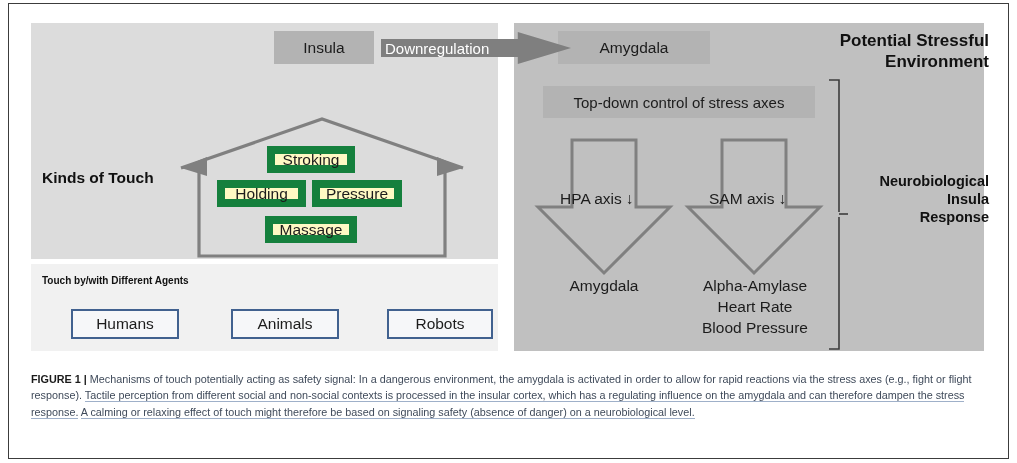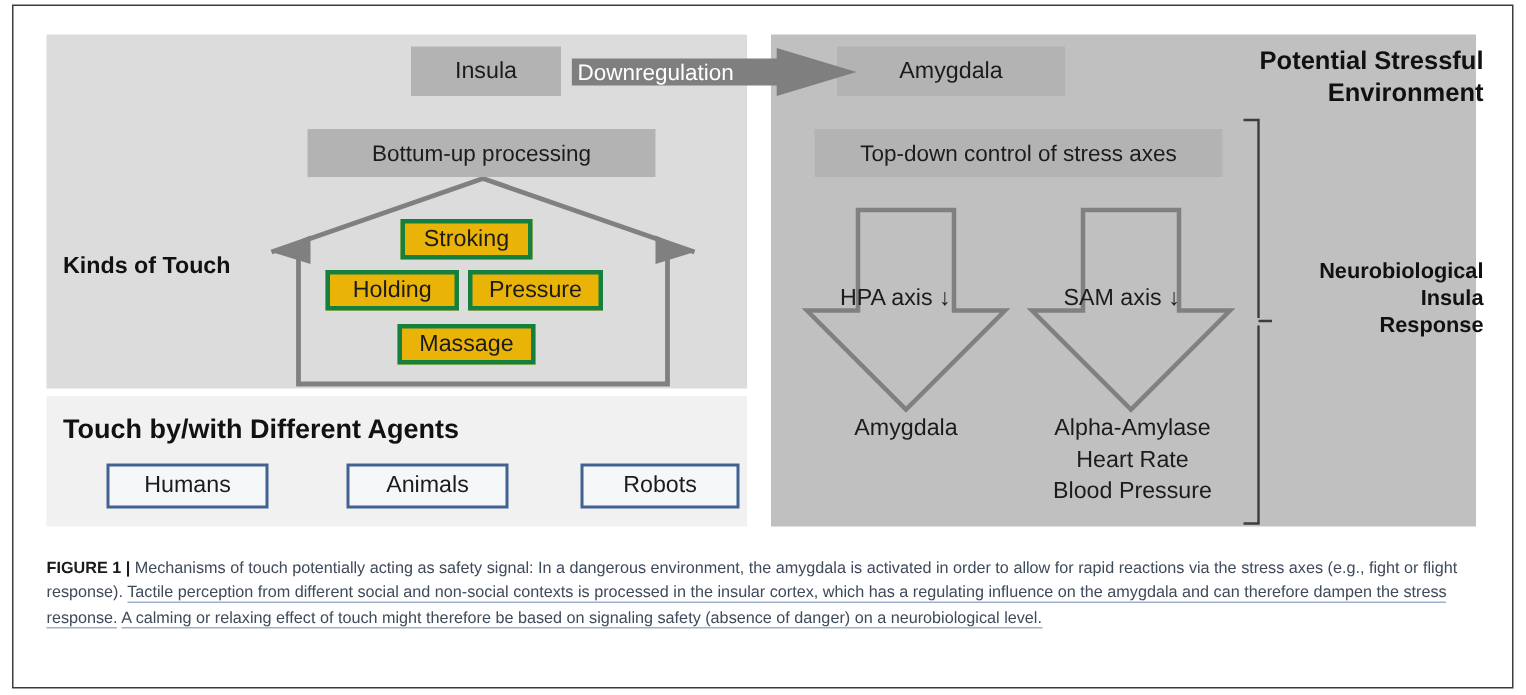--- a/index.html
+++ b/index.html
@@ -94,22 +94,22 @@
 
   
   #house-shape {
     position: absolute;
     left: 168px; top: 112px;
     width: 290px; height: 143px;
   }
 
   .touchbox {
     position: absolute;
-    background: #eab308;
-    border: 3px solid #15803d;
+    background: #fef9c3;
+    border: 8px solid #15803d;
     color: #1c1c1c;
     display: flex;
     align-items: center;
     justify-content: center;
     font-size: 15.5px;
     white-space: nowrap;
   }
   #box-stroking { left: 258px; top: 142px; width: 88px; height: 27px; }
   #box-holding  { line-height:1; left: 208px; top: 176px; width: 89px; height: 27px; }
   #box-pressure { left: 303px; top: 176px; width: 90px; height: 27px; }
@@ -117,21 +117,21 @@
 
   
   .bold-label {
     position: absolute;
     font-weight: bold;
     color: #111111;
     font-size: 15.5px;
     line-height: 1.25;
   }
   #label-kinds  { left: 33px;  top: 164px; }
-  #label-agents { left: 33px;  top: 271px; font-size: 18px; }
+  #label-agents { left: 33px;  top: 271px; font-size: 10px; }
   #label-potential {
     left: 830px; top: 26px; width: 150px;
     text-align: right; font-size: 17px;
   }
   #label-neuro {
     left: 858px; top: 168px; width: 122px;
     text-align: right; font-size: 14.5px;
   }
 
   
@@ -213,21 +213,20 @@
     <div id="panel-stress"></div>
 
     <svg id="house-shape" viewBox="0 0 290 143" preserveAspectRatio="none">
       <polyline points="4,52 145,3 286,52" fill="none" stroke="#808080" stroke-width="3.2"></polyline>
       <polyline points="22,47 22,140 268,140 268,47" fill="none" stroke="#808080" stroke-width="3.2"></polyline>
       <polygon points="4,52 30,41 30,60" fill="#808080"></polygon>
       <polygon points="286,52 260,41 260,60" fill="#808080"></polygon>
     </svg>
 
     <div class="greybox" id="box-insula">Insula</div>
-    <div class="greybox" id="box-bottomup">Bottum-up processing</div>
     <div class="greybox" id="box-amygdala">Amygdala</div>
     <div class="greybox" id="box-topdown">Top-down control of stress axes</div>
 
     <div class="blockarrow" id="arrow-downregulation">Downregulation</div>
 
     <div class="touchbox" id="box-stroking">Stroking</div>
     <div class="touchbox" id="box-holding">Holding</div>
     <div class="touchbox" id="box-pressure">Pressure</div>
     <div class="touchbox" id="box-massage">Massage</div>
 

